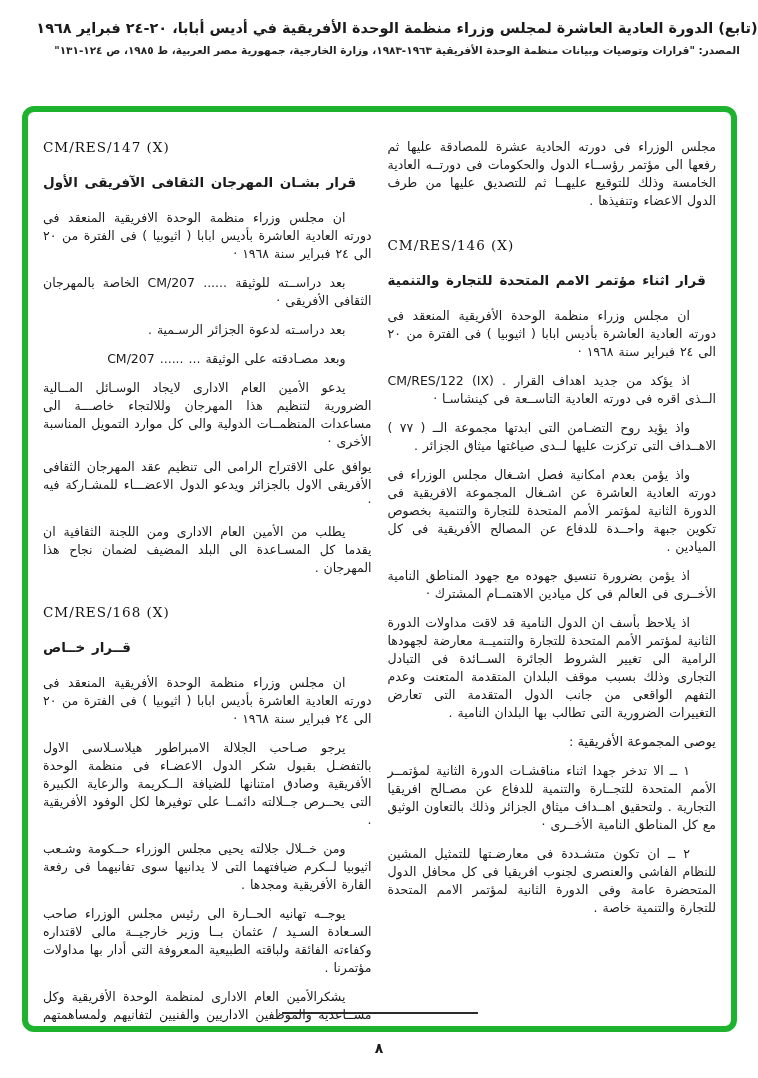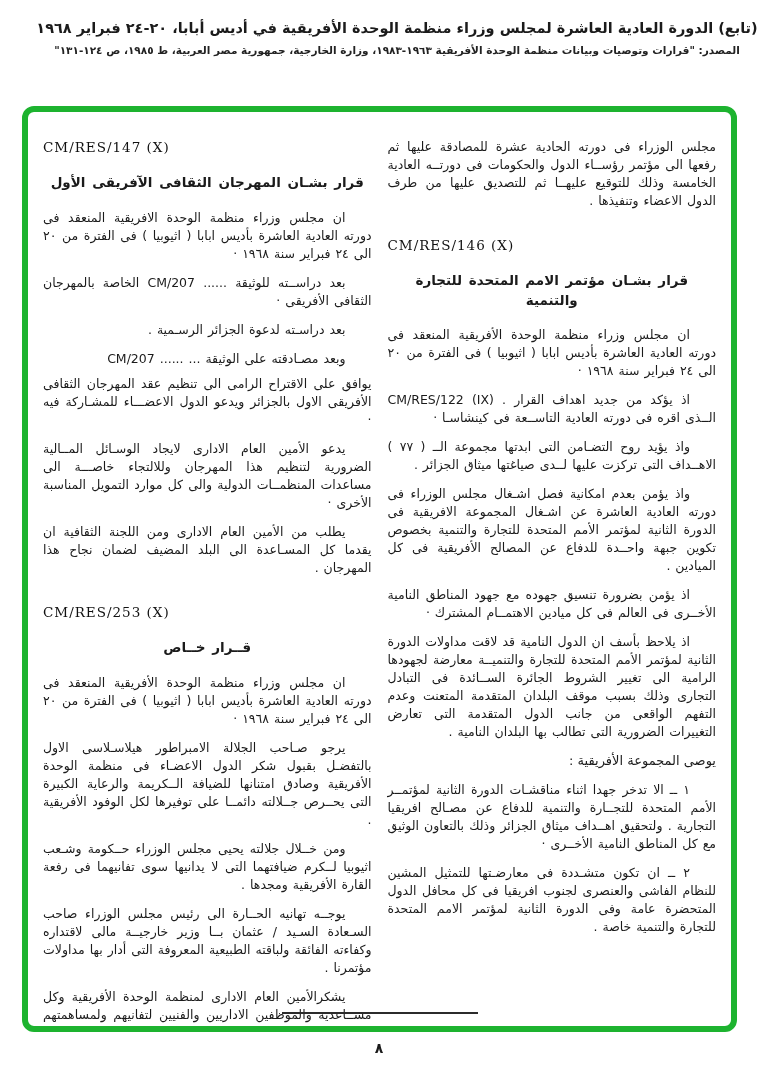--- a/index.html
+++ b/index.html
@@ -33,21 +33,21 @@
   .p{text-align:justify;text-indent:26px;word-spacing:1px;}
   .pflush{text-align:justify;text-indent:0;word-spacing:1px;}
   .pcont{text-align:justify;text-indent:0;word-spacing:1px;margin-top:-4px;}
   .code{
     direction:ltr;text-align:left;
     font-family:"DejaVu Serif","Liberation Serif",serif;
     font-size:13.5px;letter-spacing:1px;color:#111;
     margin:26px 0 16px 0;
   }
   .col .code:first-child{margin-top:0;}
-  .heading{font-weight:bold;text-align:center;font-size:13.5px;margin:4px 0 16px 0;word-spacing:2px;}
+  .heading{font-weight:bold;text-align:left;font-size:13.5px;margin:4px 0 16px 0;word-spacing:2px;}
   .subheading{font-weight:normal;text-align:right;font-size:13px;margin:2px 0 10px 0;}
 
   
   .foot-rule{
     position:absolute;bottom:12px;left:50%;transform:translateX(-50%);
     width:196px;border-top:2px solid #2b2b2b;height:0;
   }
   .page-number{
     position:absolute;top:1040px;left:0;width:100%;
     text-align:center;font-size:14px;font-weight:bold;
@@ -61,42 +61,42 @@
   <div class="header">
     <div class="header-title">(تابع) الدورة العادية العاشرة لمجلس وزراء منظمة الوحدة الأفريقية في أديس أبابا، ٢٠-٢٤ فبراير ١٩٦٨</div>
     <div class="header-source">المصدر: "قرارات وتوصيات وبيانات منظمة الوحدة الأفريقية ١٩٦٣-١٩٨٣، وزارة الخارجية، جمهورية مصر العربية، ط ١٩٨٥، ص ١٢٤-١٣١"</div>
   </div>
 
   <div class="doc-box" style="border-color: rgb(29, 179, 47);">
     <div class="columns">
       <div class="col" id="col-right">
           <div class="blk pflush">مجلس الوزراء فى دورته الحادية عشرة للمصادقة عليها ثم رفعها الى مؤتمر رؤســاء الدول والحكومات فى دورتــه العادية الخامسة وذلك للتوقيع عليهــا ثم للتصديق عليها من طرف الدول الاعضاء وتنفيذها .</div>
           <div class="blk code" dir="ltr">CM/RES/146  (X)</div>
-          <div class="blk heading">قرار بشـان مؤتمر الامم المتحدة للتجارة والتنمية</div>
+          <div class="blk heading">قرار اثناء مؤتمر الامم المتحدة للتجارة والتنمية</div>
           <div class="blk p">ان مجلس وزراء منظمة الوحدة الأفريقية المنعقد فى دورته العادية العاشرة بأديس ابابا ( اثيوبيا ) فى الفترة من ٢٠ الى ٢٤ فبراير سنة ١٩٦٨ ·</div>
           <div class="blk p">اذ يؤكد من جديد اهداف القرار . CM/RES/122 (IX) الــذى اقره فى دورته العادية التاســعة فى كينشاسـا ·</div>
           <div class="blk p">واذ يؤيد روح التضـامن التى ابدتها مجموعة الــ ( ٧٧ ) الاهــداف التى تركزت عليها لــدى صياغتها ميثاق الجزائر .</div>
           <div class="blk p">واذ يؤمن بعدم امكانية فصل اشـغال مجلس الوزراء فى دورته العادية العاشرة عن اشـغال المجموعة الافريقية فى الدورة الثانية لمؤتمر الأمم المتحدة للتجارة والتنمية بخصوص تكوين جبهة واحــدة للدفاع عن المصالح الأفريقية فى كل الميادين .</div>
           <div class="blk p">اذ يؤمن بضرورة تنسيق جهوده مع جهود المناطق النامية الأخــرى فى العالم فى كل ميادين الاهتمــام المشترك ·</div>
           <div class="blk p">اذ يلاحظ بأسف ان الدول النامية قد لاقت مداولات الدورة الثانية لمؤتمر الأمم المتحدة للتجارة والتنميــة معارضة لجهودها الرامية الى تغيير الشروط الجائرة الســائدة فى التبادل التجارى وذلك بسبب موقف البلدان المتقدمة المتعنت وعدم التفهم الواقعى من جانب الدول المتقدمة التى تعارض التغييرات الضرورية التى تطالب بها البلدان النامية .</div>
           <div class="blk subheading">يوصى المجموعة الأفريقية :</div>
           <div class="blk p">١ ــ الا تدخر جهدا اثناء مناقشـات الدورة الثانية لمؤتمــر الأمم المتحدة للتجــارة والتنمية للدفاع عن مصـالح افريقيا التجارية . ولتحقيق اهــداف ميثاق الجزائر وذلك بالتعاون الوثيق مع كل المناطق النامية الأخــرى ·</div>
           <div class="blk p">٢ ــ ان تكون متشـددة فى معارضـتها للتمثيل المشين للنظام الفاشى والعنصرى لجنوب افريقيا فى كل محافل الدول المتحضرة عامة وفى الدورة الثانية لمؤتمر الامم المتحدة للتجارة والتنمية خاصة .</div>
         </div>
       <div class="col" id="col-left">
           <div class="blk code" dir="ltr">CM/RES/147  (X)</div>
           <div class="blk heading">قرار بشـان المهرجان الثقافى الآفريقى الأول</div>
           <div class="blk p">ان مجلس وزراء منظمة الوحدة الافريقية المنعقد فى دورته العادية العاشرة بأديس ابابا ( اثيوبيا ) فى الفترة من ٢٠ الى ٢٤ فبراير سنة ١٩٦٨ ·</div>
           <div class="blk p">بعد دراســته للوثيقة ...... CM/207 الخاصة بالمهرجان الثقافى الأفريقى ·</div>
           <div class="blk p">بعد دراسـته لدعوة الجزائر الرسـمية .</div>
           <div class="blk p">وبعد مصـادقته على الوثيقة ... ...... CM/207</div>
+          <div class="blk p">يدعو الأمين العام الادارى لايجاد الوسـائل المــالية الضرورية لتنظيم هذا المهرجان وللالتجاء خاصـــة الى مساعدات المنظمــات الدولية والى كل موارد التمويل المناسبة الأخرى ·</div>
           <div class="blk pcont">يوافق على الاقتراح الرامى الى تنظيم عقد المهرجان الثقافى الأفريقى الاول بالجزائر ويدعو الدول الاعضـــاء للمشـاركة فيه ·</div>
-          <div class="blk p">يدعو الأمين العام الادارى لايجاد الوسـائل المــالية الضرورية لتنظيم هذا المهرجان وللالتجاء خاصـــة الى مساعدات المنظمــات الدولية والى كل موارد التمويل المناسبة الأخرى ·</div>
           <div class="blk p">يطلب من الأمين العام الادارى ومن اللجنة الثقافية ان يقدما كل المسـاعدة الى البلد المضيف لضمان نجاح هذا المهرجان .</div>
-          <div class="blk code" dir="ltr">CM/RES/253  (X)</div>
+          <div class="blk code" dir="ltr">CM/RES/168  (X)</div>
           <div class="blk heading">قــرار خــاص</div>
           <div class="blk p">ان مجلس وزراء منظمة الوحدة الأفريقية المنعقد فى دورته العادية العاشرة بأديس ابابا ( اثيوبيا ) فى الفترة من ٢٠ الى ٢٤ فبراير سنة ١٩٦٨ ·</div>
           <div class="blk p">يرجو صـاحب الجلالة الامبراطور هيلاسـلاسى الاول بالتفضـل بقبول شكر الدول الاعضـاء فى منظمة الوحدة الأفريقية وصادق امتنانها للضيافة الــكريمة والرعاية الكبيرة التى يحــرص جــلالته دائمــا على توفيرها لكل الوفود الأفريقية .</div>
           <div class="blk p">ومن خــلال جلالته يحيى مجلس الوزراء حــكومة وشـعب اثيوبيا لــكرم ضيافتهما التى لا يدانيها سوى تفانيهما فى رفعة القارة الأفريقية ومجدها .</div>
           <div class="blk p">يوجــه تهانيه الحــارة الى رئيس مجلس الوزراء صاحب السـعادة السـيد / عثمان بــا وزير خارجيــة مالى لاقتداره وكفاءته الفائقة ولباقته الطبيعية المعروفة التى أدار بها مداولات مؤتمرنا .</div>
           <div class="blk p">يشكرالأمين العام الادارى لمنظمة الوحدة الأفريقية وكل مســاعديه والموظفين الاداريين والفنيين لتفانيهم ولمساهمتهم الفعالة فى انجاح الدورة العادية العاشرة لمجلس الوزراء ·</div>
         </div>
     </div>
     <div class="foot-rule"></div>
   </div>

